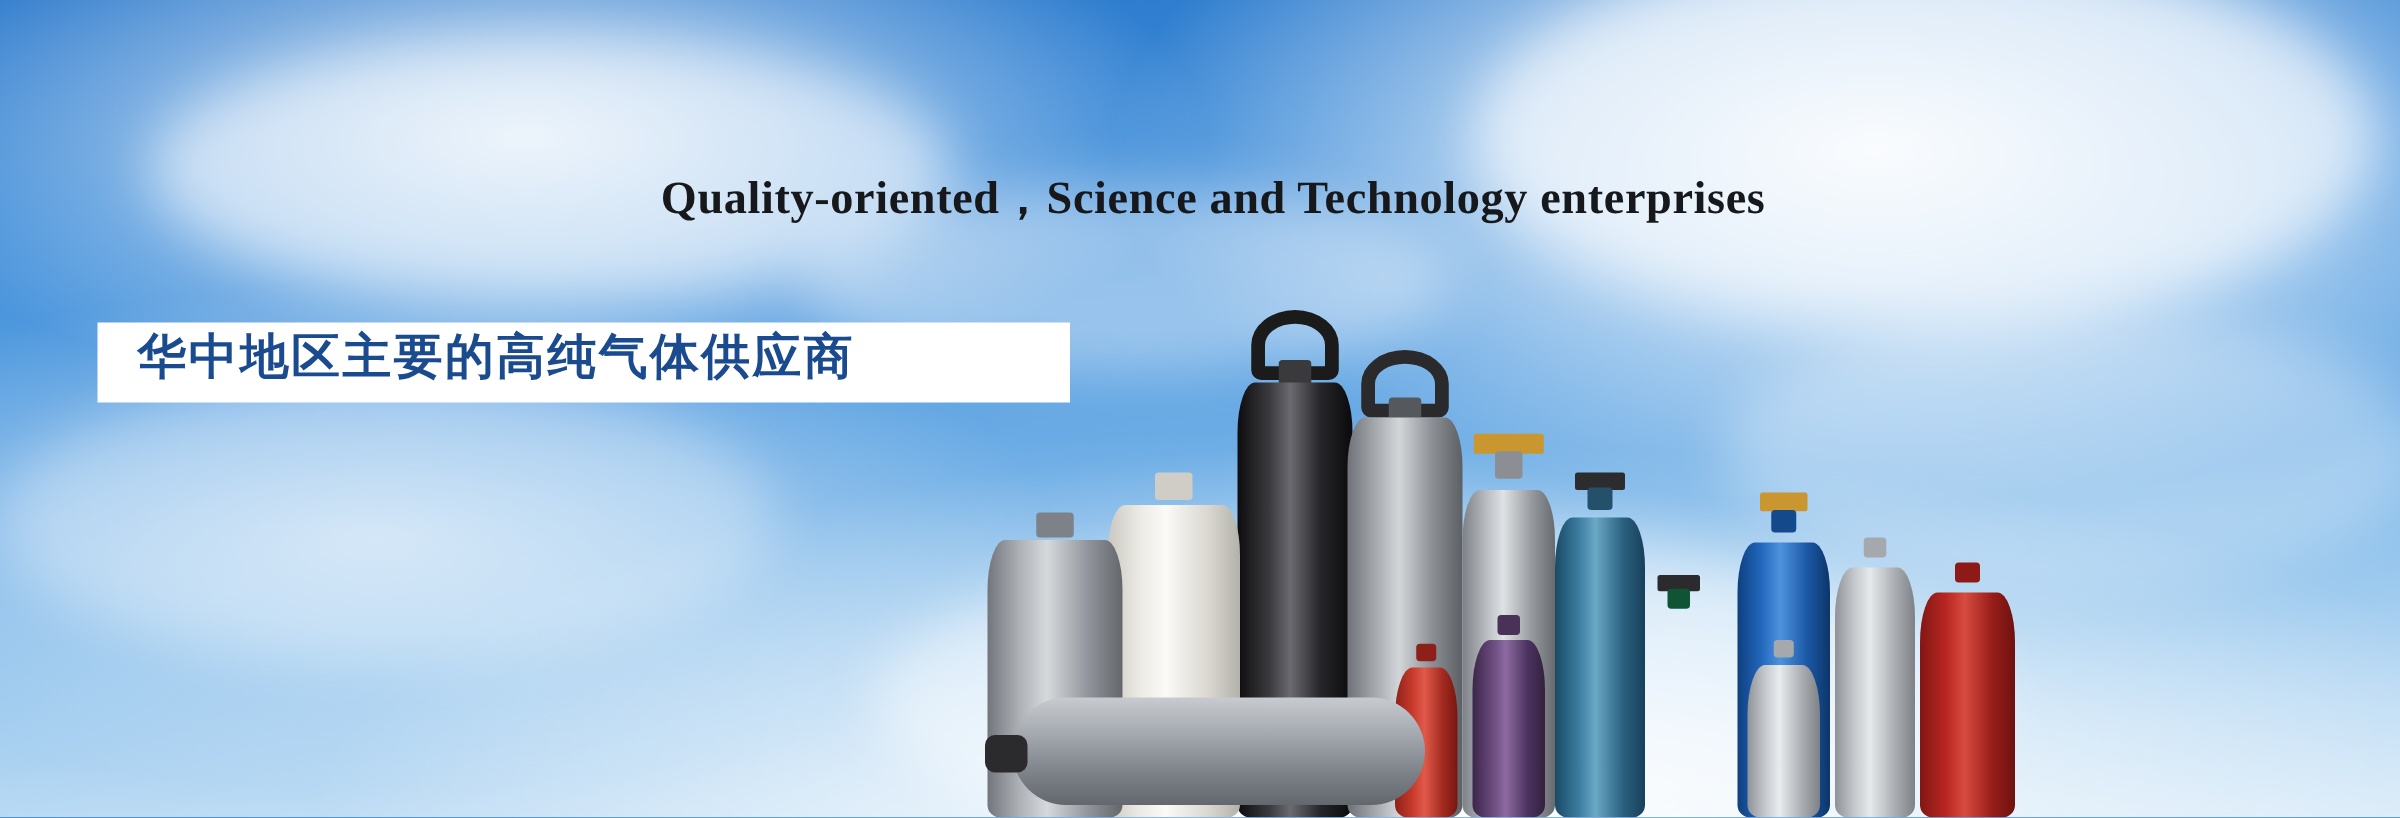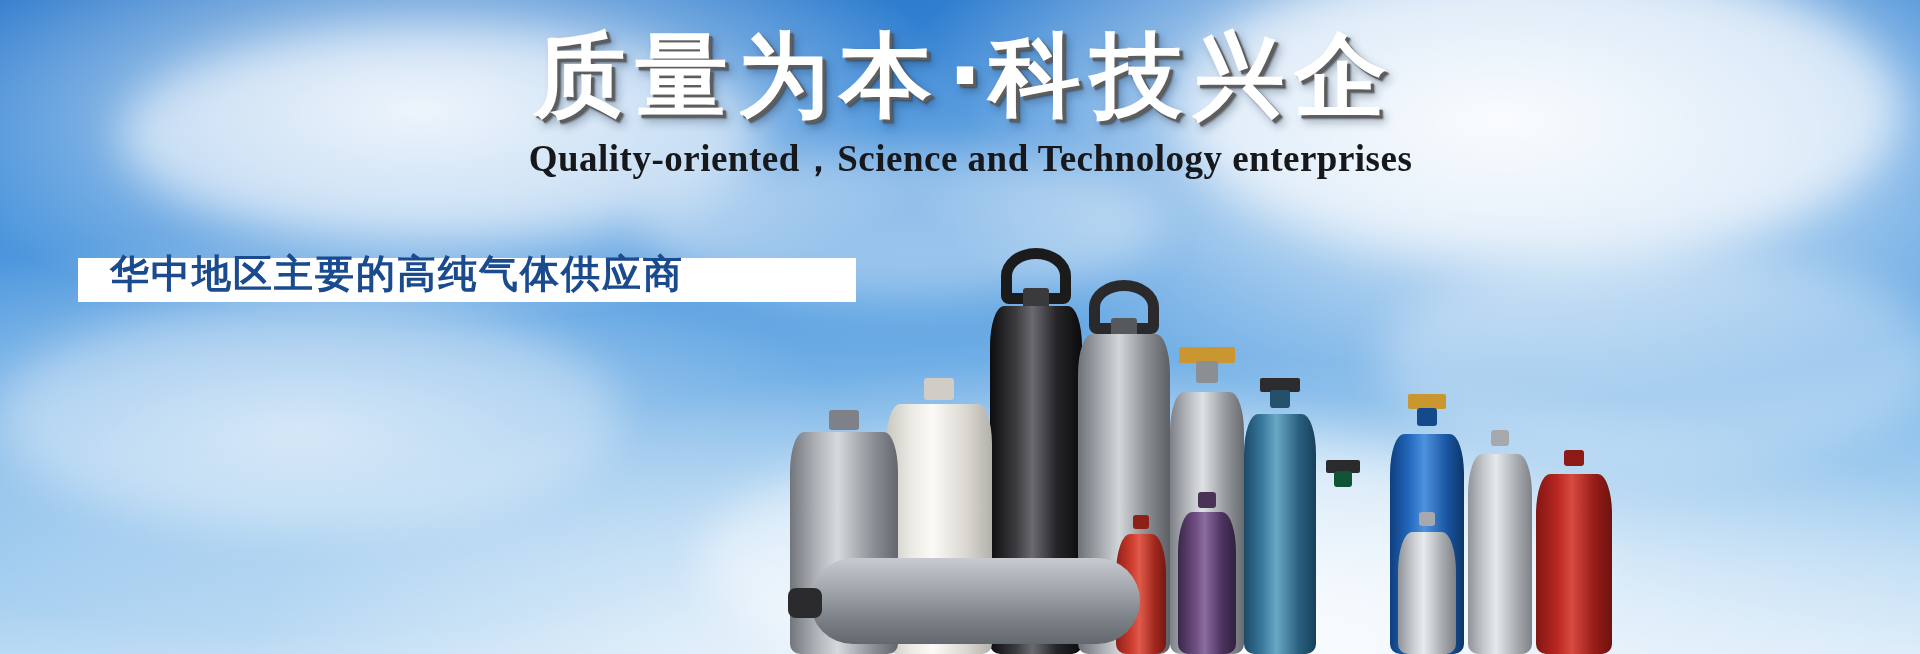--- a/index.html
+++ b/index.html
@@ -69,24 +69,24 @@
     white-space:nowrap;
     padding-left:21px;
   }
 
   
   .highlight-bar {
     position:absolute;
     left:78px;
     top:258px;
     width:778px;
-    height:44px;
+    height:64px;
     background:#ffffff;
     display:flex;
-    align-items:flex-end;
+    align-items:flex-start;
   }
   .highlight-bar .hl-text {
     font-family:"DejaVu Sans", "Liberation Sans", sans-serif;
     font-weight:700;
     font-size:39px;
     line-height:56px;
     letter-spacing:2px;
     color:#1b4b8f;
     padding-left:32px;
     white-space:nowrap;
@@ -231,23 +231,20 @@
       <div class="neck" style="top:-14px; width:20px; height:16px; background:#8d1a16;"></div>
       <div class="body" style="height:180px; background:linear-gradient(90deg,#811714 0%,#b92722 28%,#d84b40 47%,#981d19 76%,#6d1210 100%);"></div>
     </div>
 
     <div class="tank-horiz" style="left:-110px; bottom:10px; width:330px; height:86px;
                 background:linear-gradient(180deg,#c7cbd0 0%,#a3a8ae 35%,#7b8086 72%,#63686e 100%);"></div>
     <div style="position:absolute; left:-132px; bottom:36px; width:34px; height:30px; border-radius:8px; background:#2b2b2d;"></div>
 
   </div>
 
-  <div class="headline">
-    <span>质量为本</span><span class="dot-sep">·</span><span>科技兴企</span>
-  </div>
 
   <div class="subhead">Quality-oriented，Science and Technology enterprises</div>
 
   <div class="highlight-bar">
     <span class="hl-text">华中地区主要的高纯气体供应商</span>
   </div>
 
 
 </div>
 

